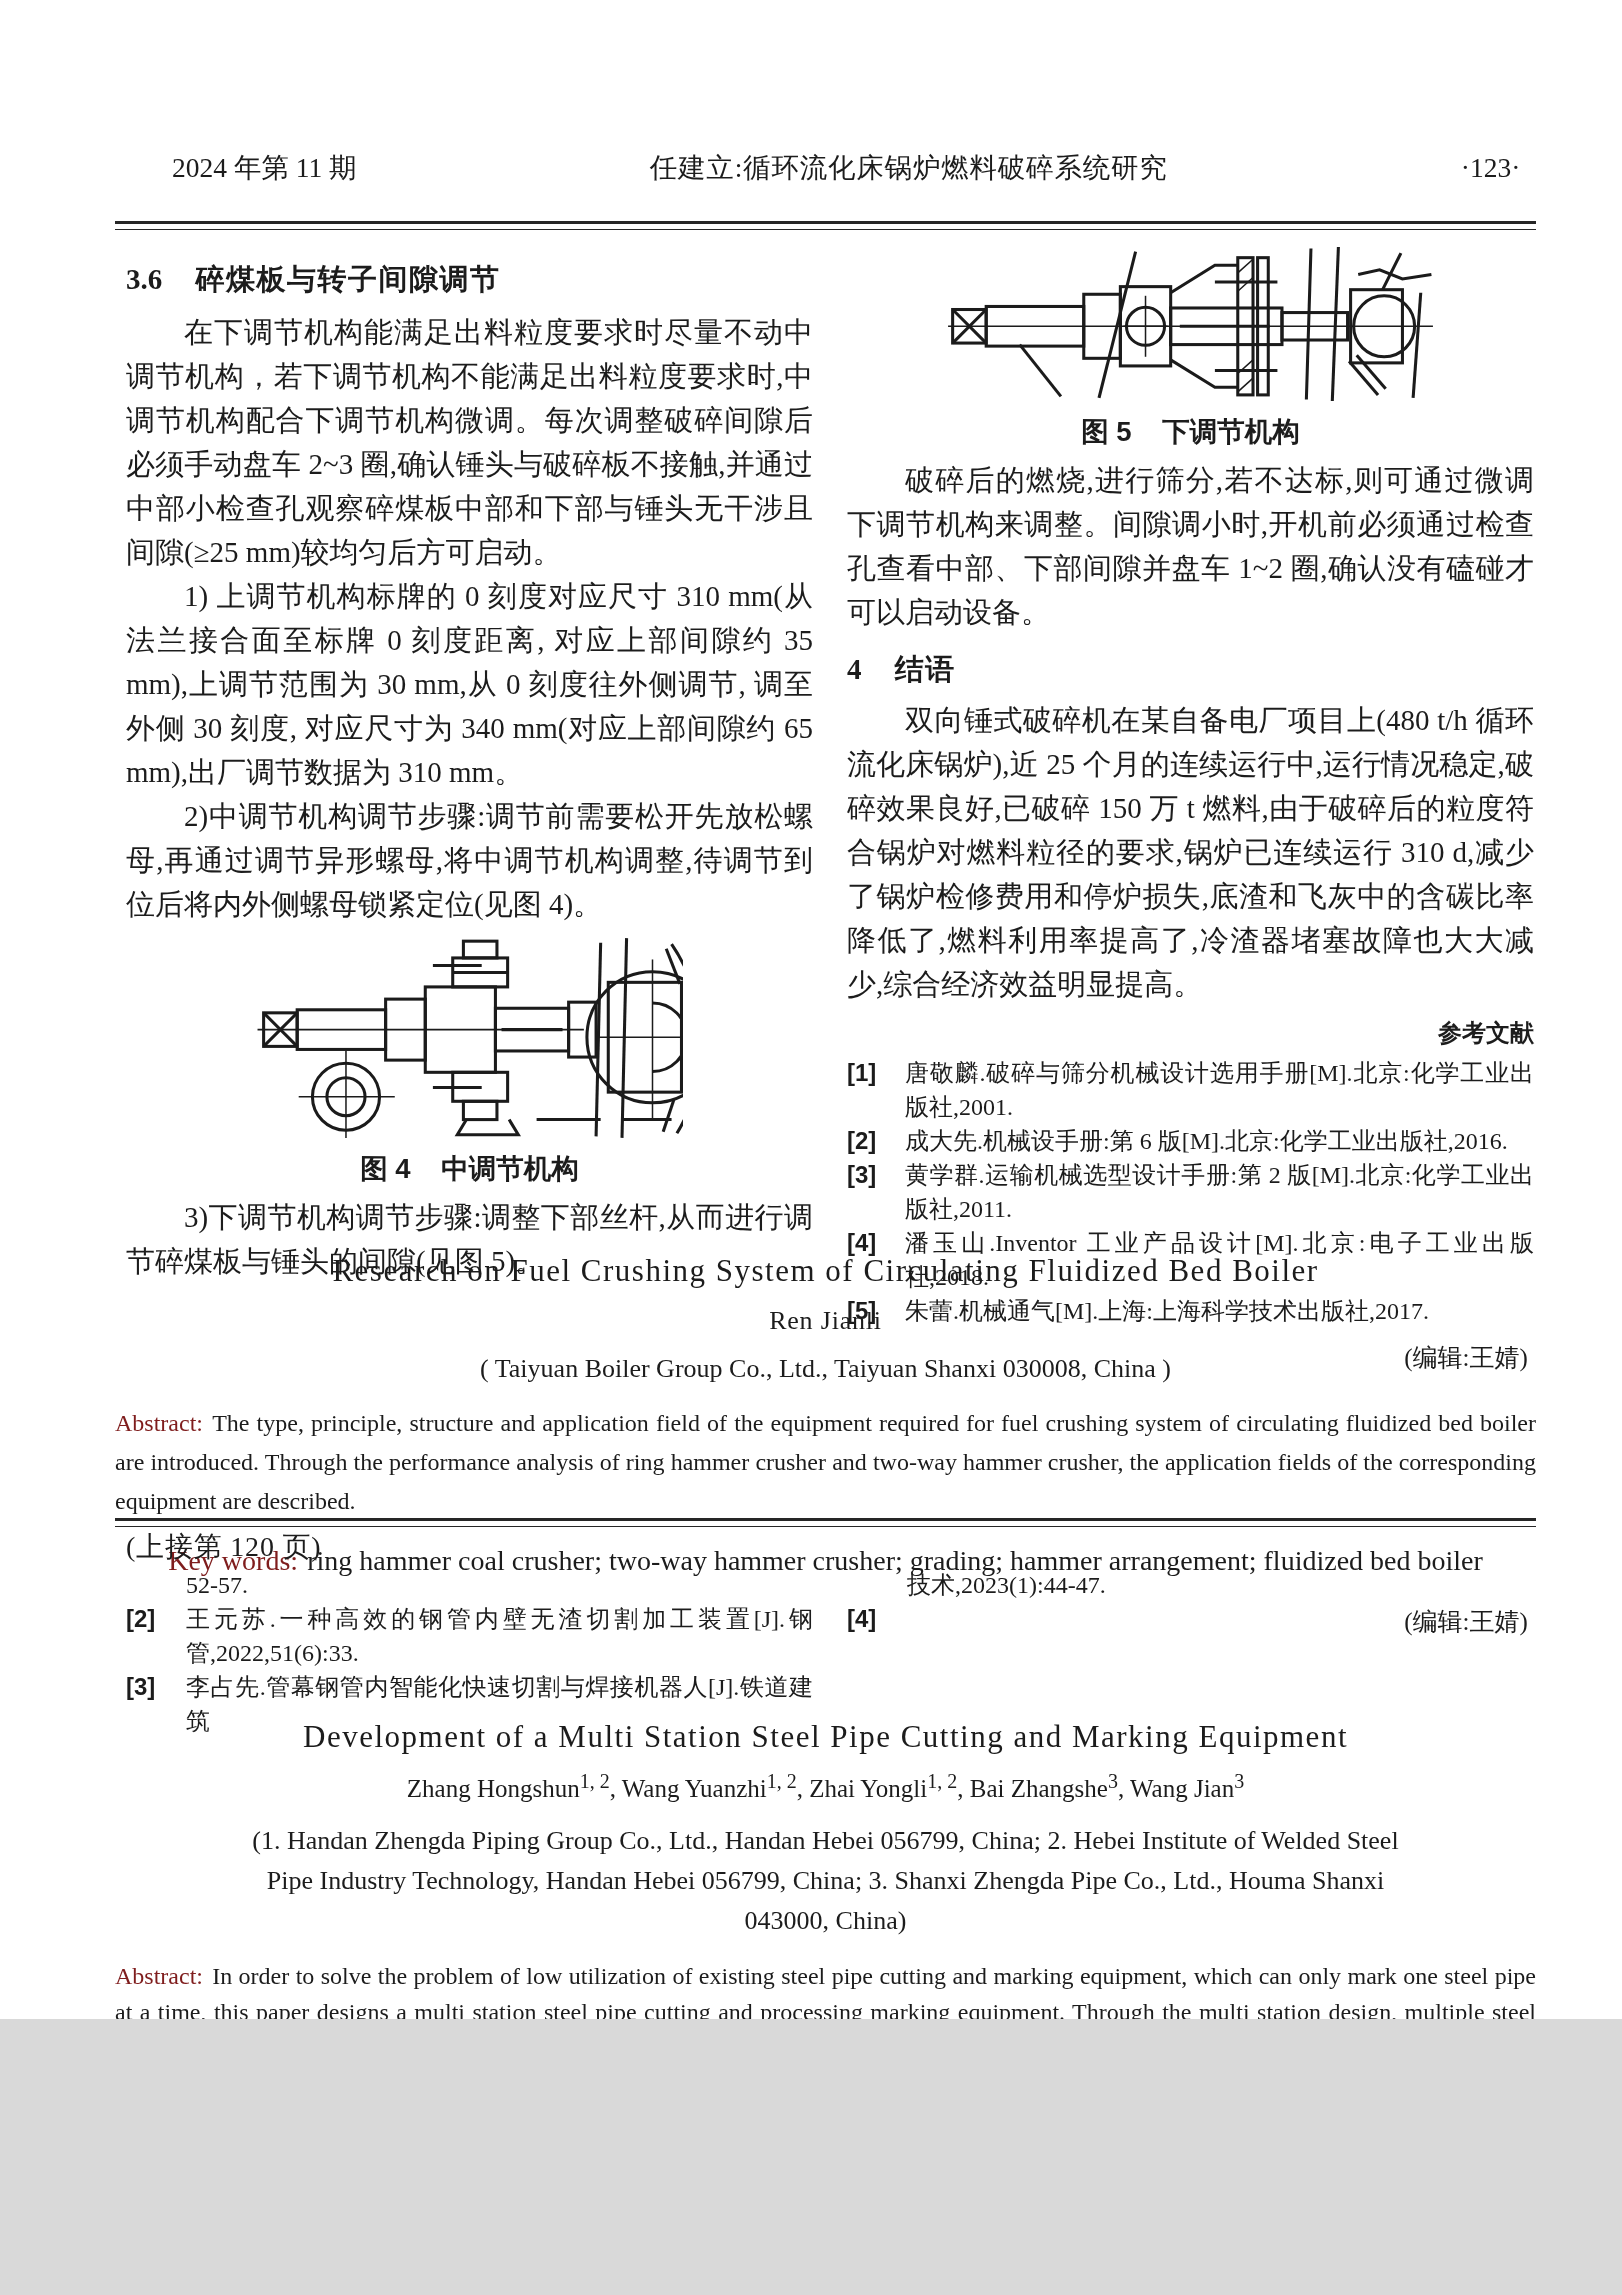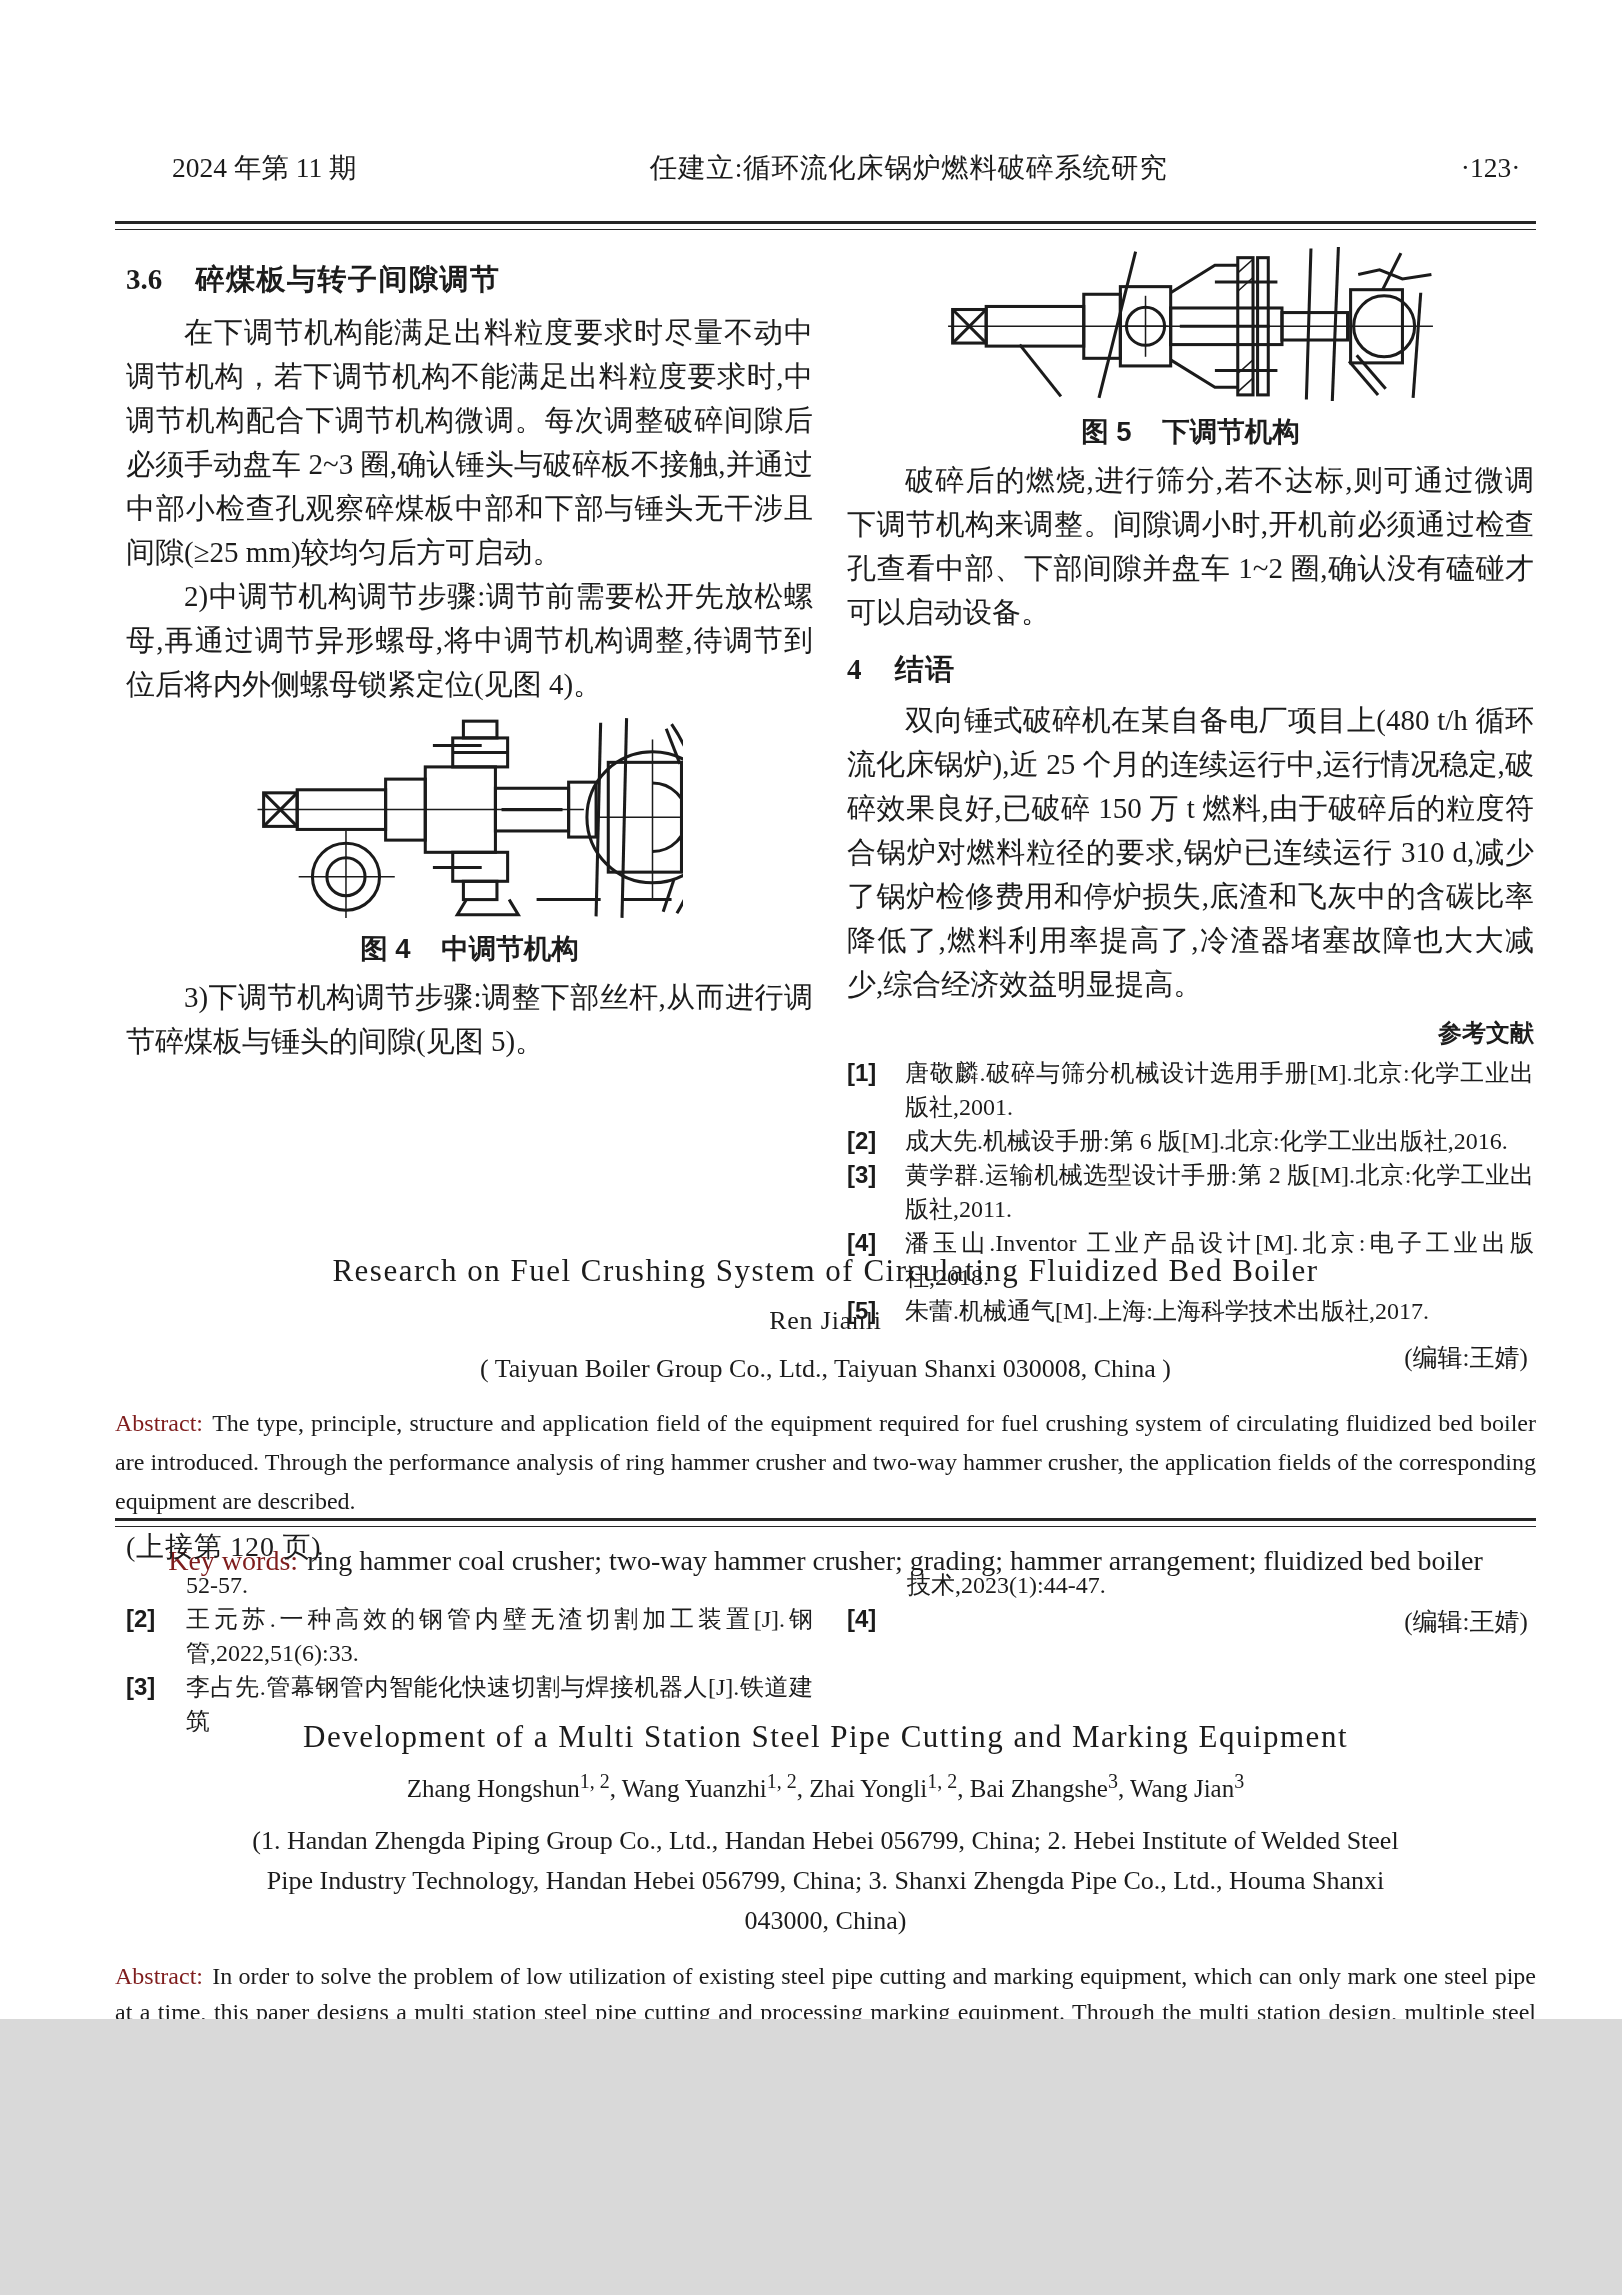--- a/index.html
+++ b/index.html
@@ -72,20 +72,21 @@
     <span class="pageno">·123·</span>
   </div>
   <div class="double-rule header-rule"></div>
 
   <div class="col col-left">
     <h3 class="sec-head">
       <span class="sec-no">3.6</span>
       <span class="sec-title">碎煤板与转子间隙调节</span>
     </h3>
     <p class="para">在下调节机构能满足出料粒度要求时尽量不动中调节机构，若下调节机构不能满足出料粒度要求时,中调节机构配合下调节机构微调。每次调整破碎间隙后必须手动盘车 2~3 圈,确认锤头与破碎板不接触,并通过中部小检查孔观察碎煤板中部和下部与锤头无干涉且间隙(≥25 mm)较均匀后方可启动。</p>
+    <p class="para">1) 上调节机构标牌的 0 刻度对应尺寸 310 mm(从法兰接合面至标牌 0 刻度距离, 对应上部间隙约 35 mm),上调节范围为 30 mm,从 0 刻度往外侧调节, 调至外侧 30 刻度, 对应尺寸为 340 mm(对应上部间隙约 65 mm),出厂调节数据为 310 mm。</p>
     <p class="para">2)中调节机构调节步骤:调节前需要松开先放松螺母,再通过调节异形螺母,将中调节机构调整,待调节到位后将内外侧螺母锁紧定位(见图 4)。</p>
 
     <div class="figure">
       <svg width="427" height="200" viewBox="0 0 560 262">
         <line class="thin" x1="2" y1="120" x2="430" y2="120"></line>
         <rect class="ln" x="10" y="98" width="44" height="44"></rect>
         <line class="ln" x1="10" y1="98" x2="54" y2="142"></line>
         <line class="ln" x1="10" y1="142" x2="54" y2="98"></line>
         <rect class="ln" x="54" y="94" width="116" height="52"></rect>
         <rect class="ln" x="170" y="80" width="52" height="80"></rect>

